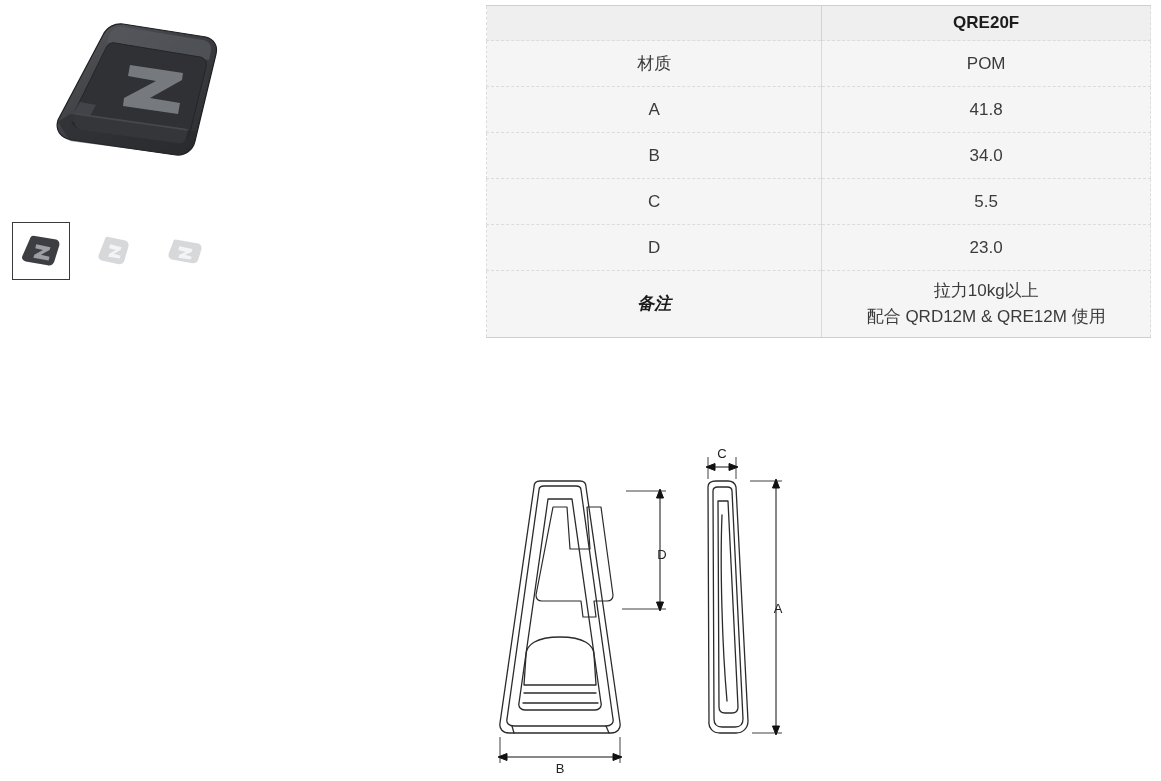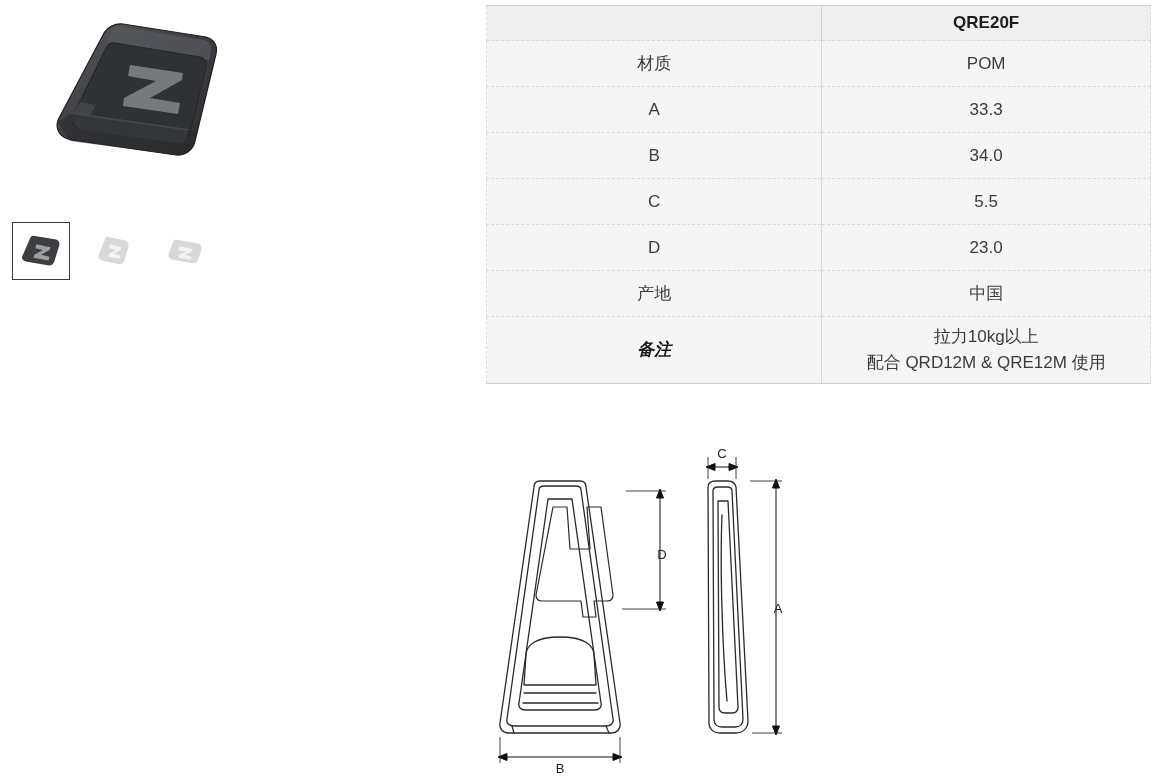--- a/index.html
+++ b/index.html
@@ -182,37 +182,33 @@
     <tr class="head">
       <th class="col-label"></th>
       <th class="col-value">QRE20F</th>
     </tr>
     <tr>
       <td class="label-cell">材质</td>
       <td>POM</td>
     </tr>
     <tr>
       <td class="label-cell">A</td>
-      <td>33.3</td>
+      <td>41.8</td>
     </tr>
     <tr>
       <td class="label-cell">B</td>
       <td>34.0</td>
     </tr>
     <tr>
       <td class="label-cell">C</td>
       <td>5.5</td>
     </tr>
     <tr>
       <td class="label-cell">D</td>
       <td>23.0</td>
-    </tr>
-    <tr>
-      <td class="label-cell">产地</td>
-      <td>中国</td>
     </tr>
     <tr class="note">
       <td class="label-cell">备注</td>
       <td>
         <span class="note-line">拉力10kg以上</span>
         <span class="note-line">配合 QRD12M &amp; QRE12M 使用</span>
       </td>
     </tr>
   </tbody>
 </table>

